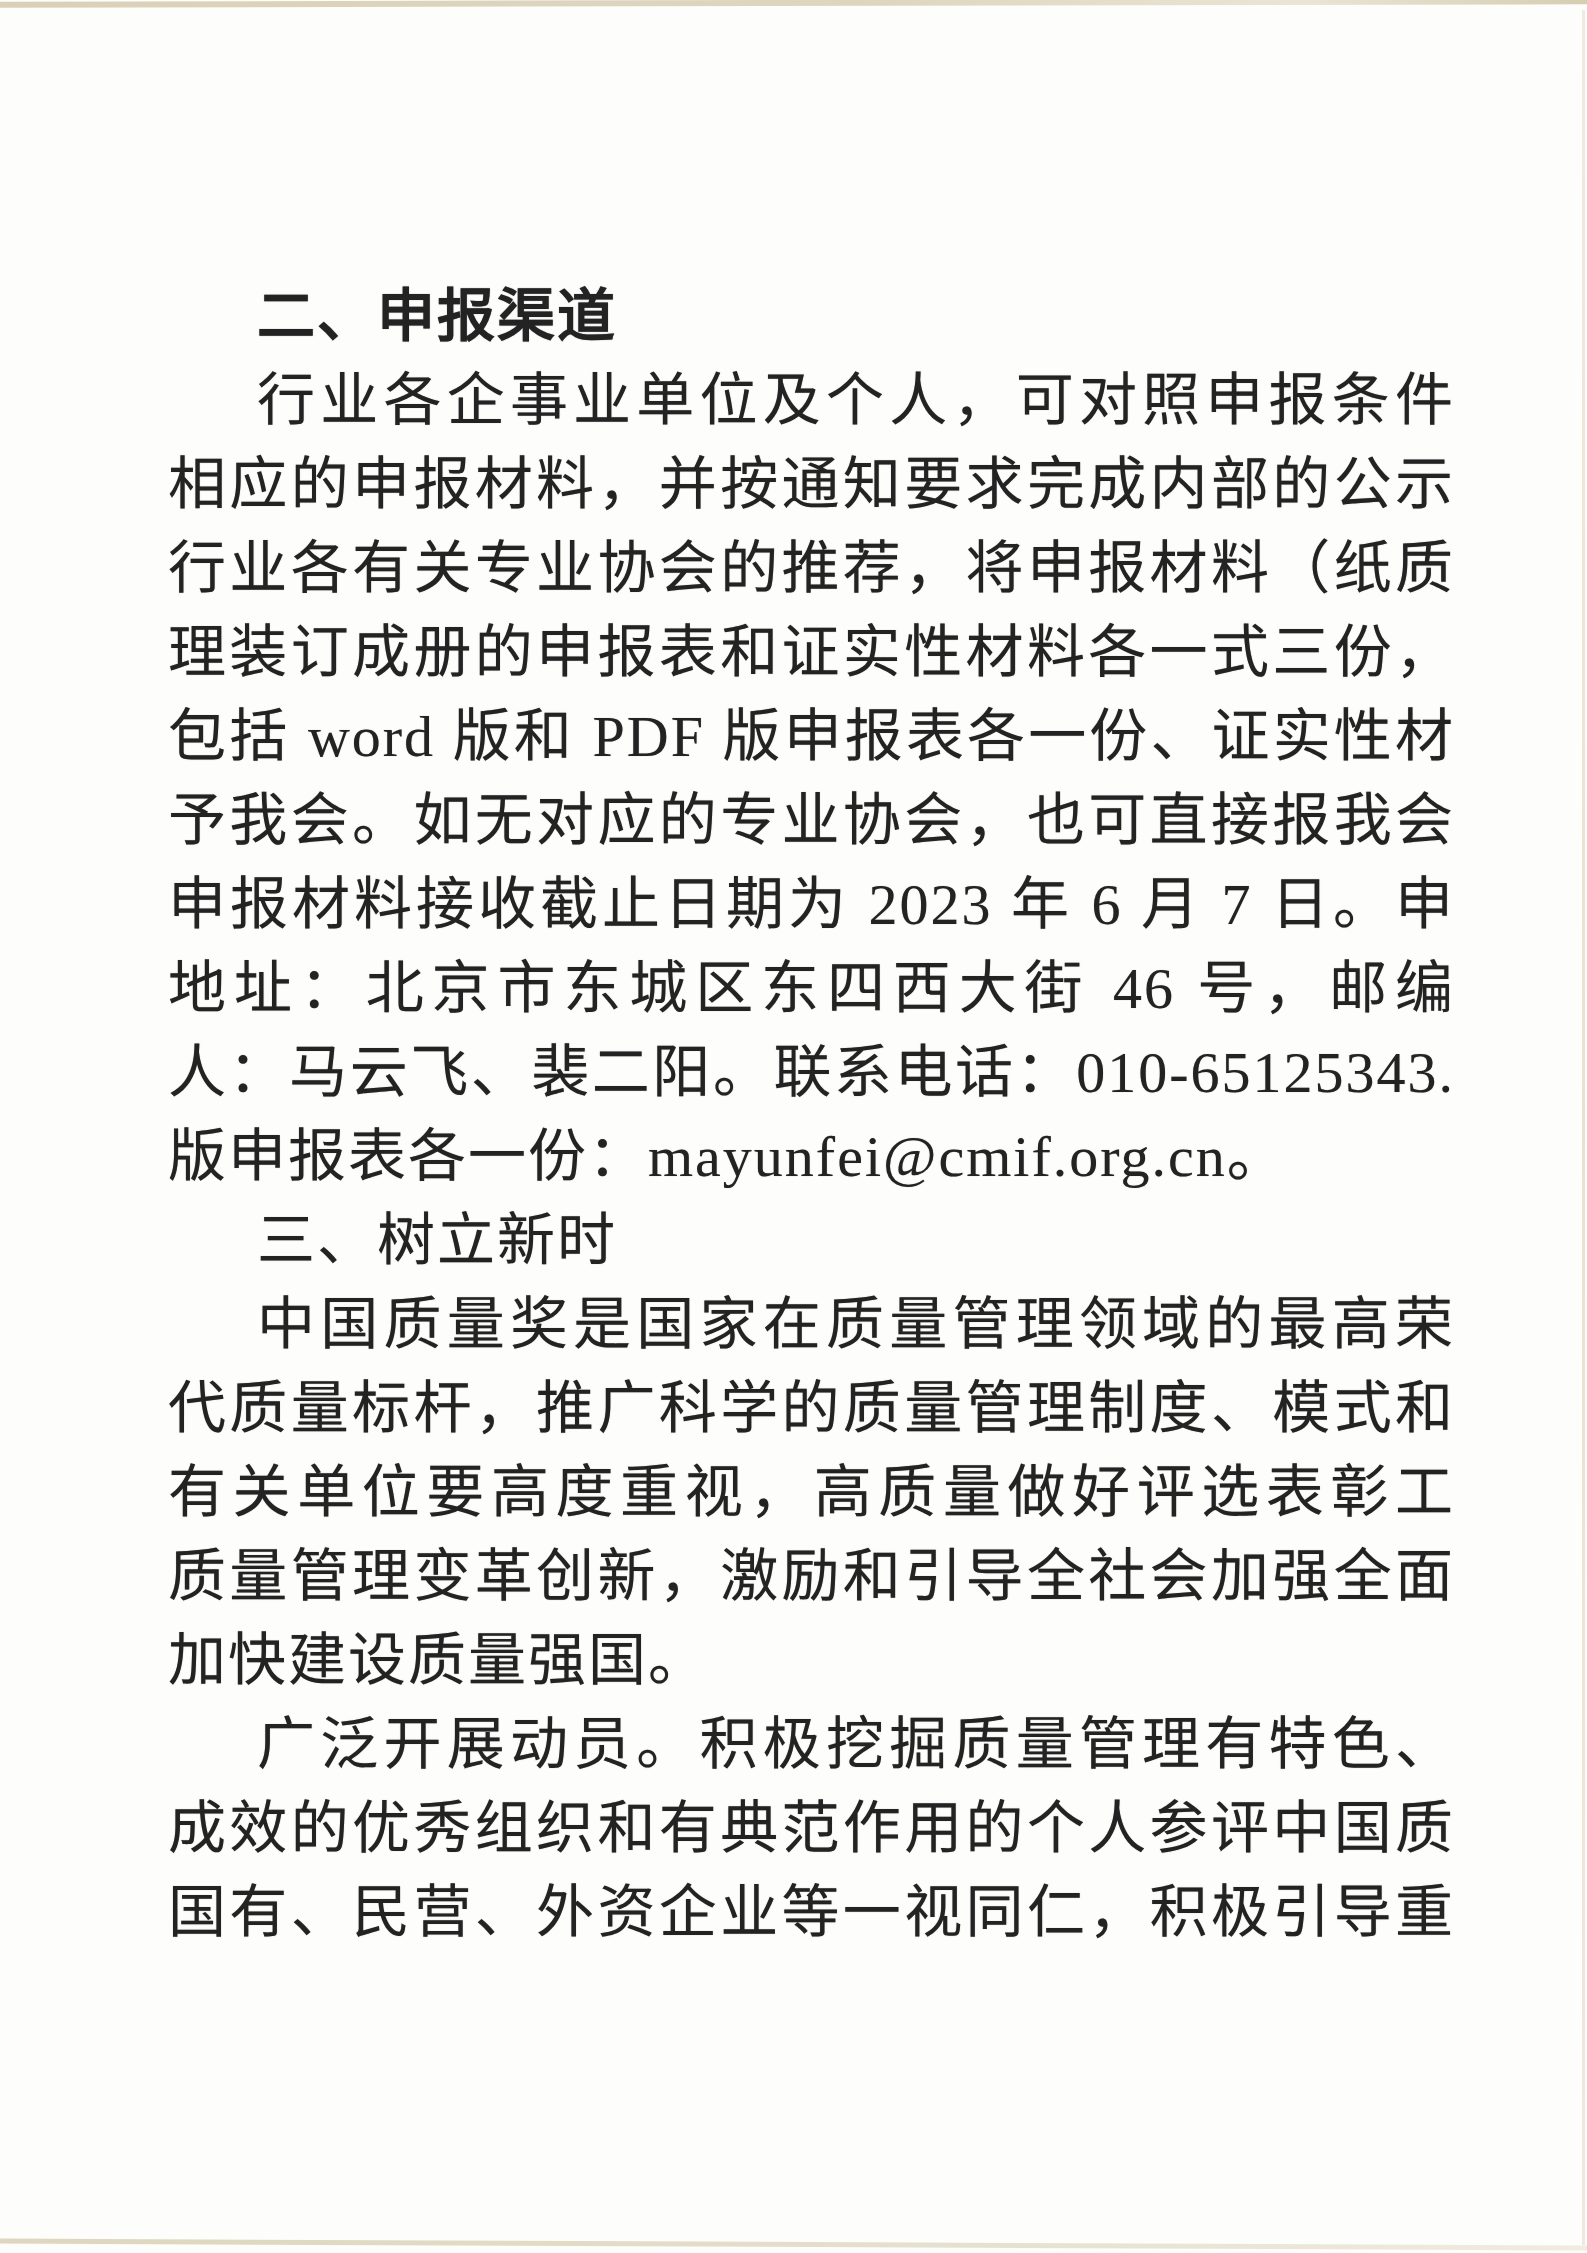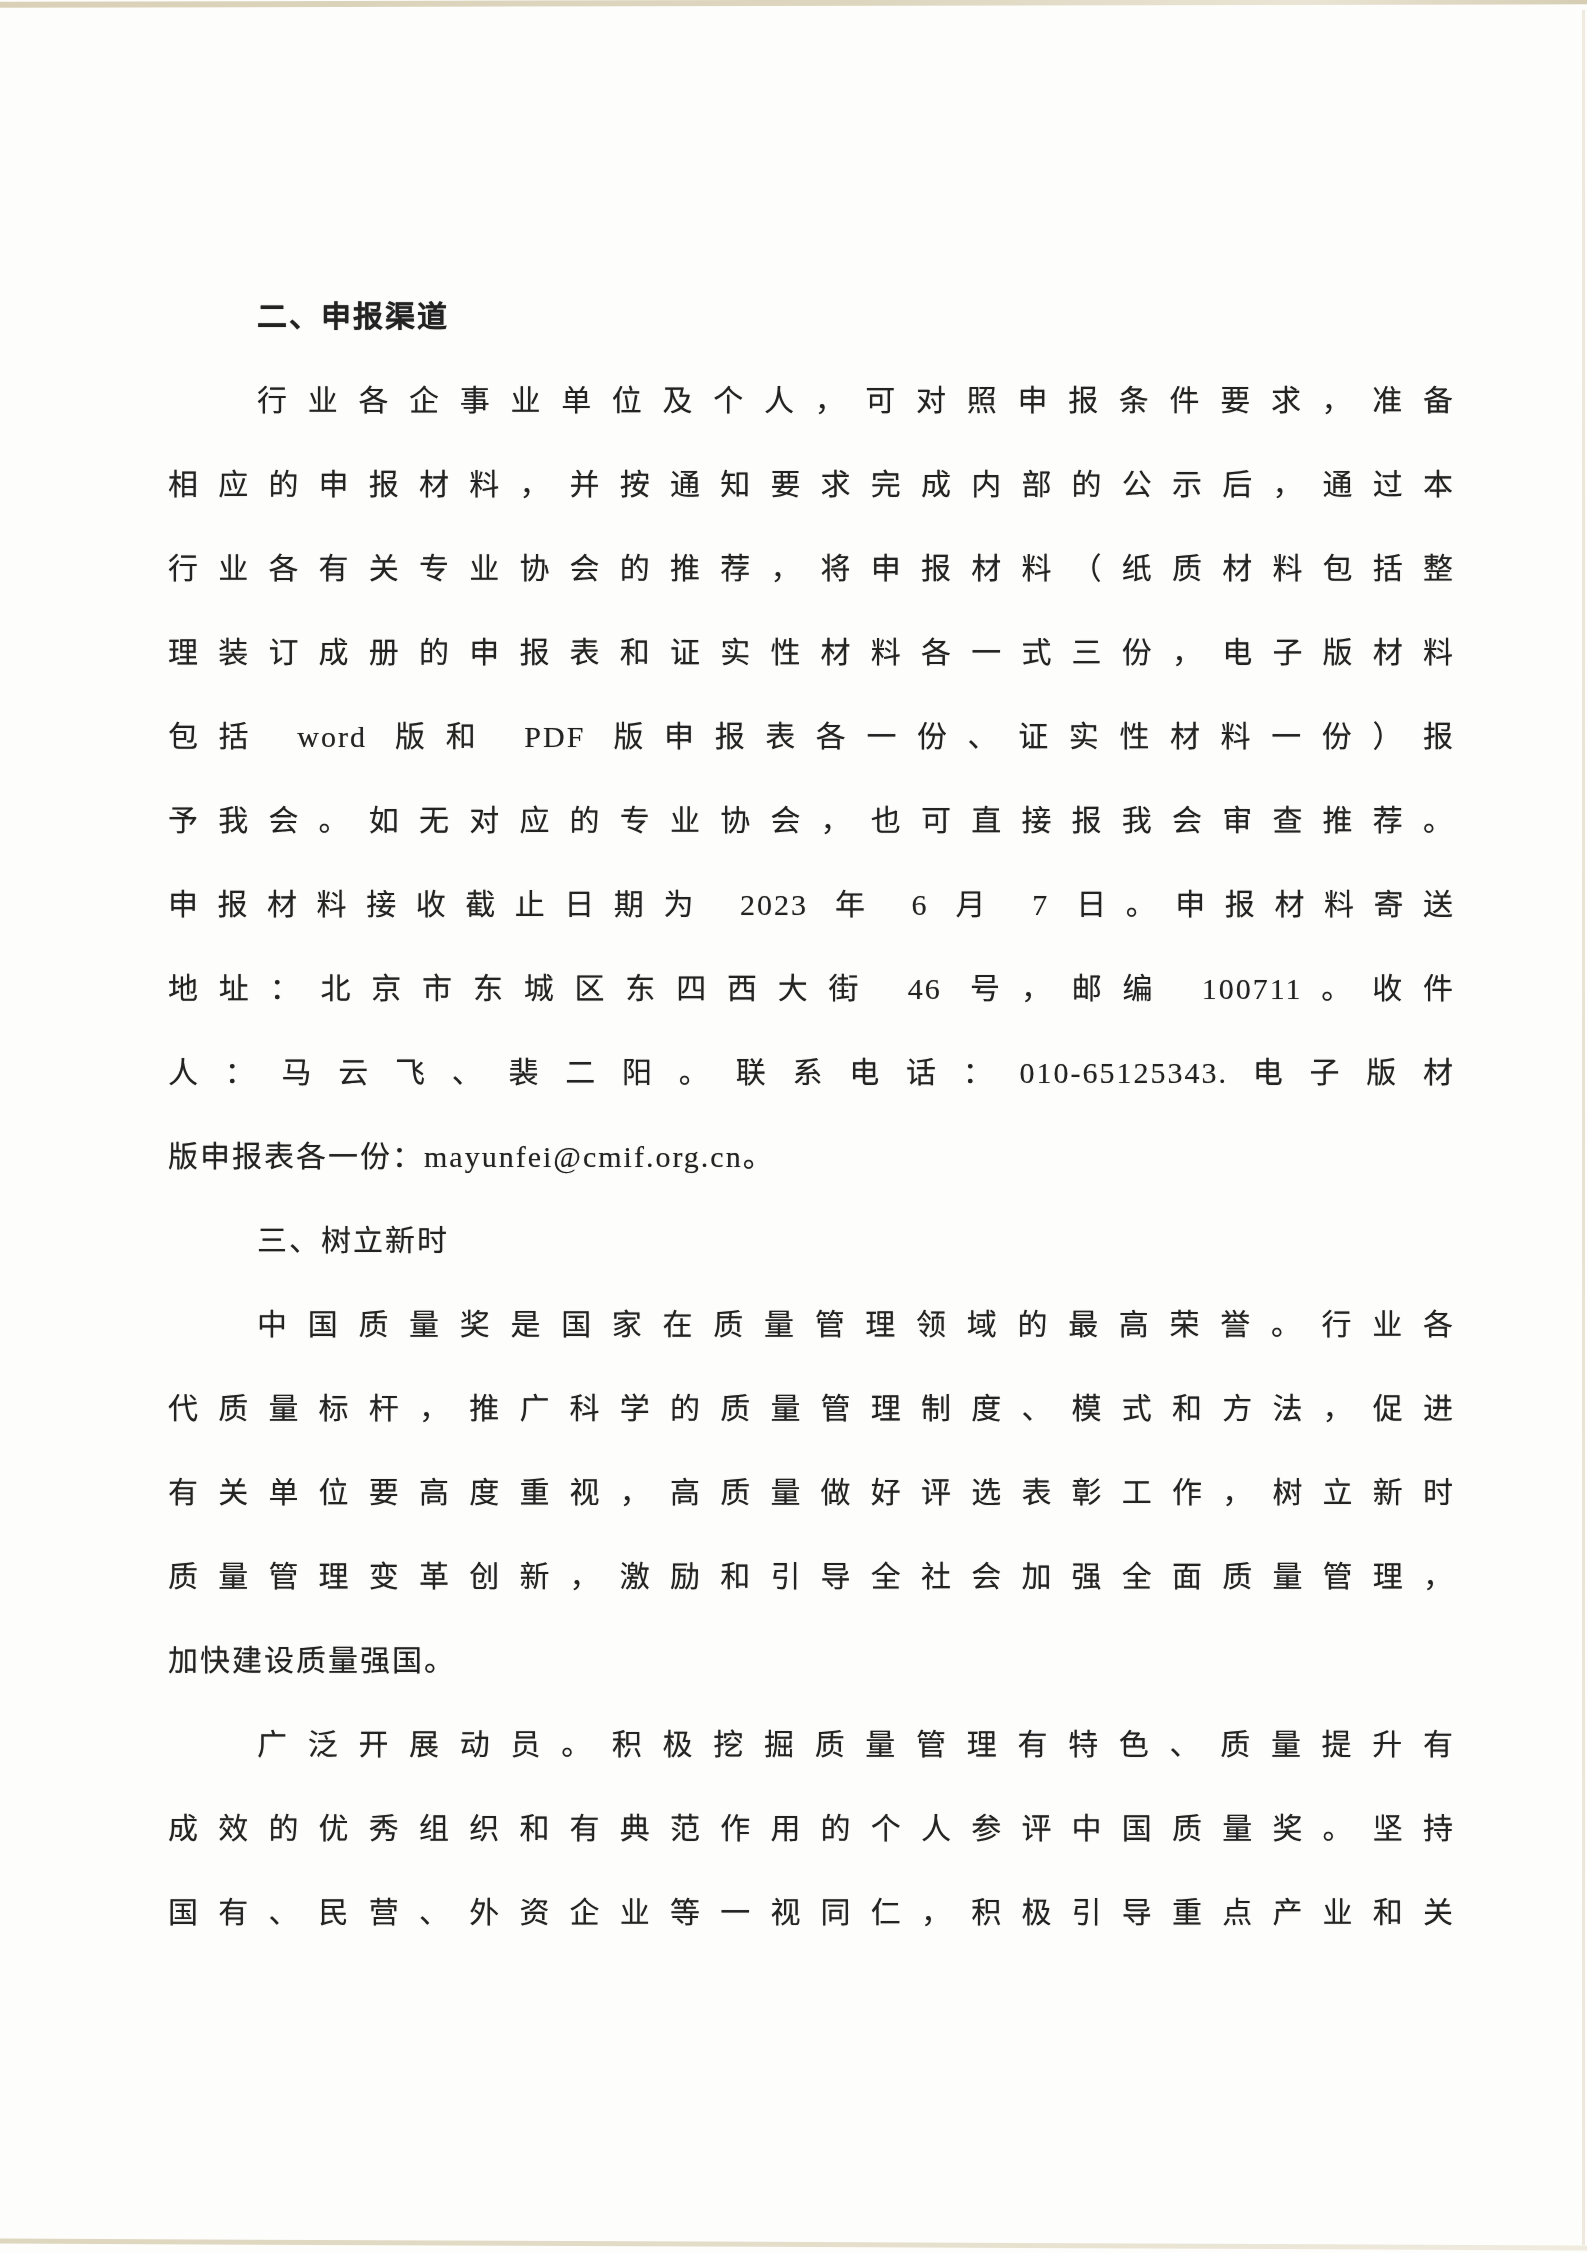--- a/index.html
+++ b/index.html
@@ -38,21 +38,21 @@
   }
   .textblock {
     position: absolute;
     left: 168px;
     top: 275px;
     width: 1287px;
   }
   .line, .heading {
     height: 84px;
     line-height: 84px;
-    font-size: 30px;
+    font-size: 58px;
     letter-spacing: 2px;
     white-space: nowrap;
     text-shadow: 0 0 1px rgba(20,20,20,0.38);
   }
   .line {
     white-space: normal;
     text-align: justify;
     text-align-last: justify;
     text-justify: inter-character;
     overflow: hidden;

